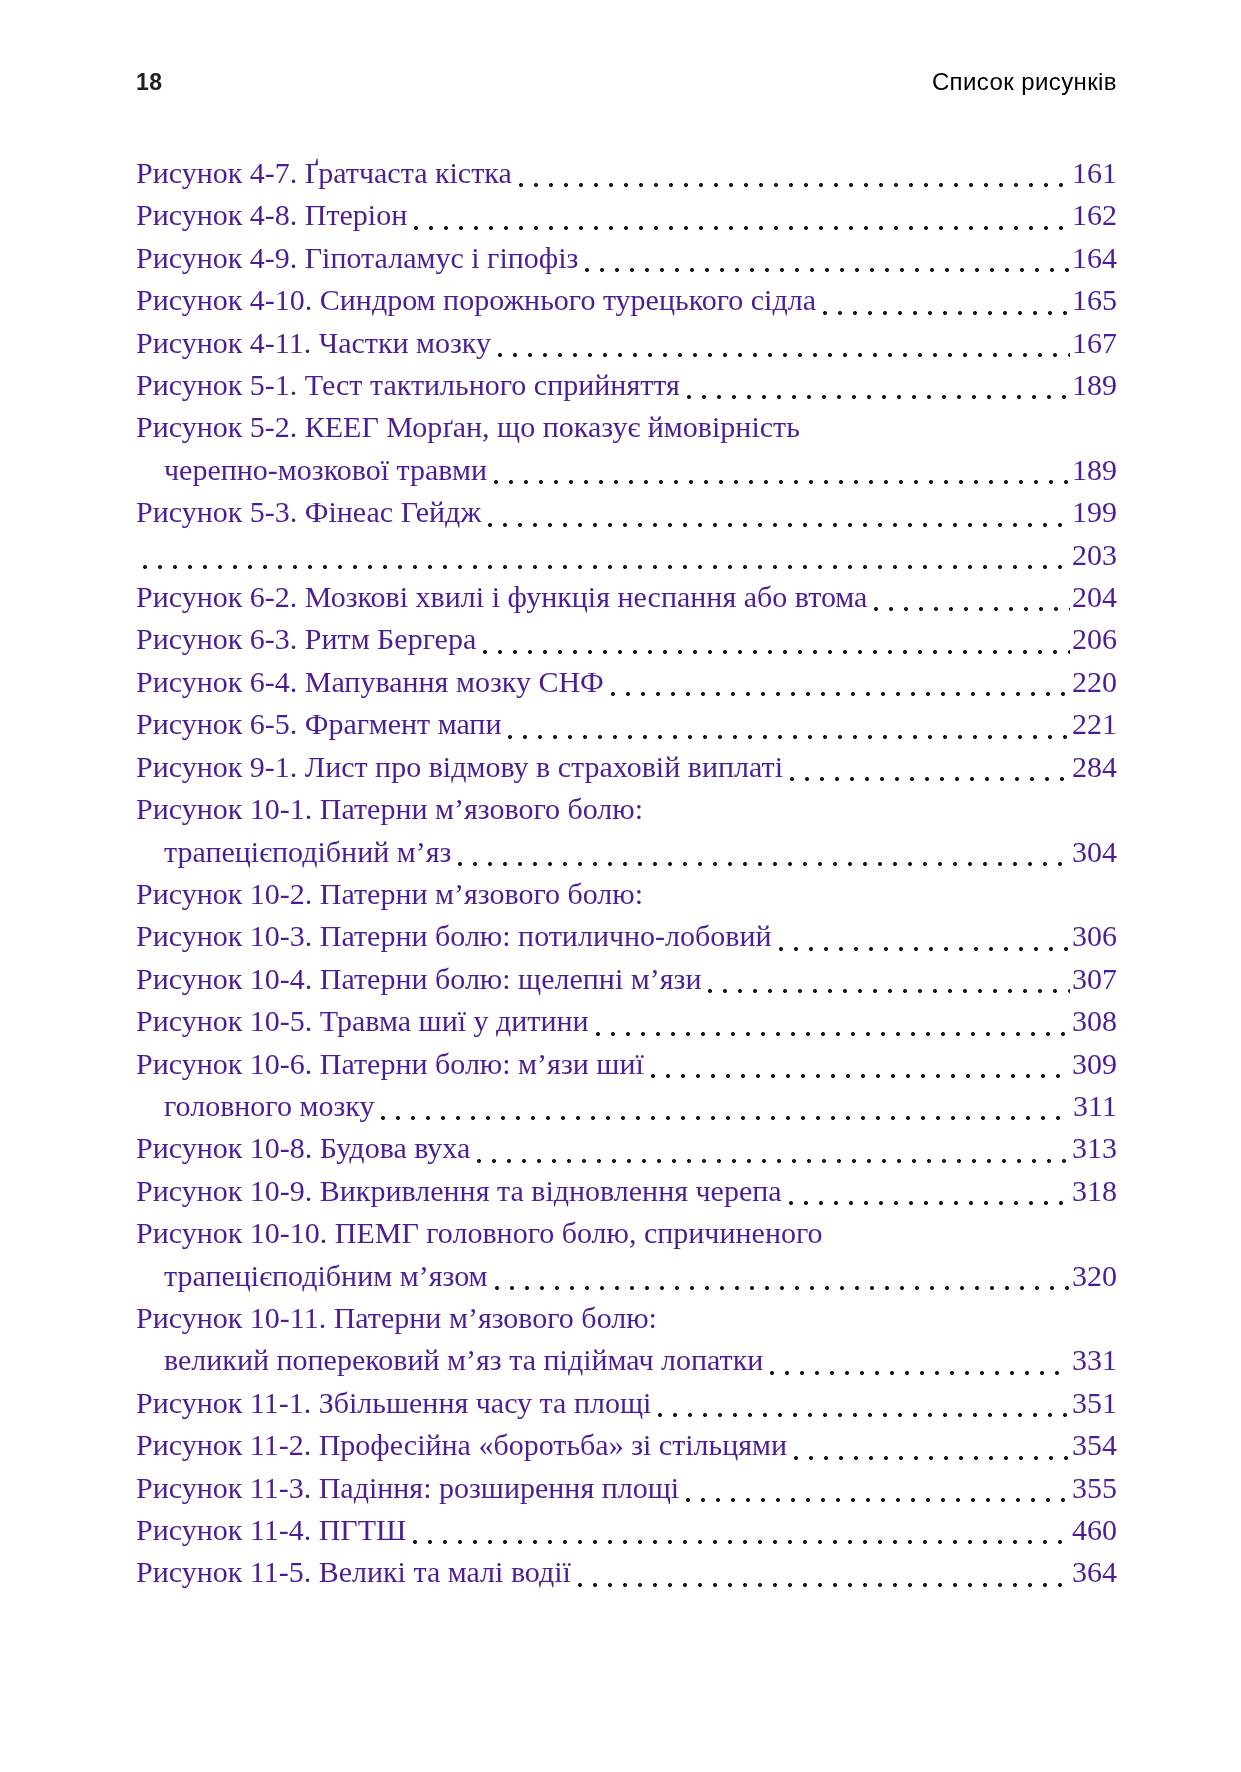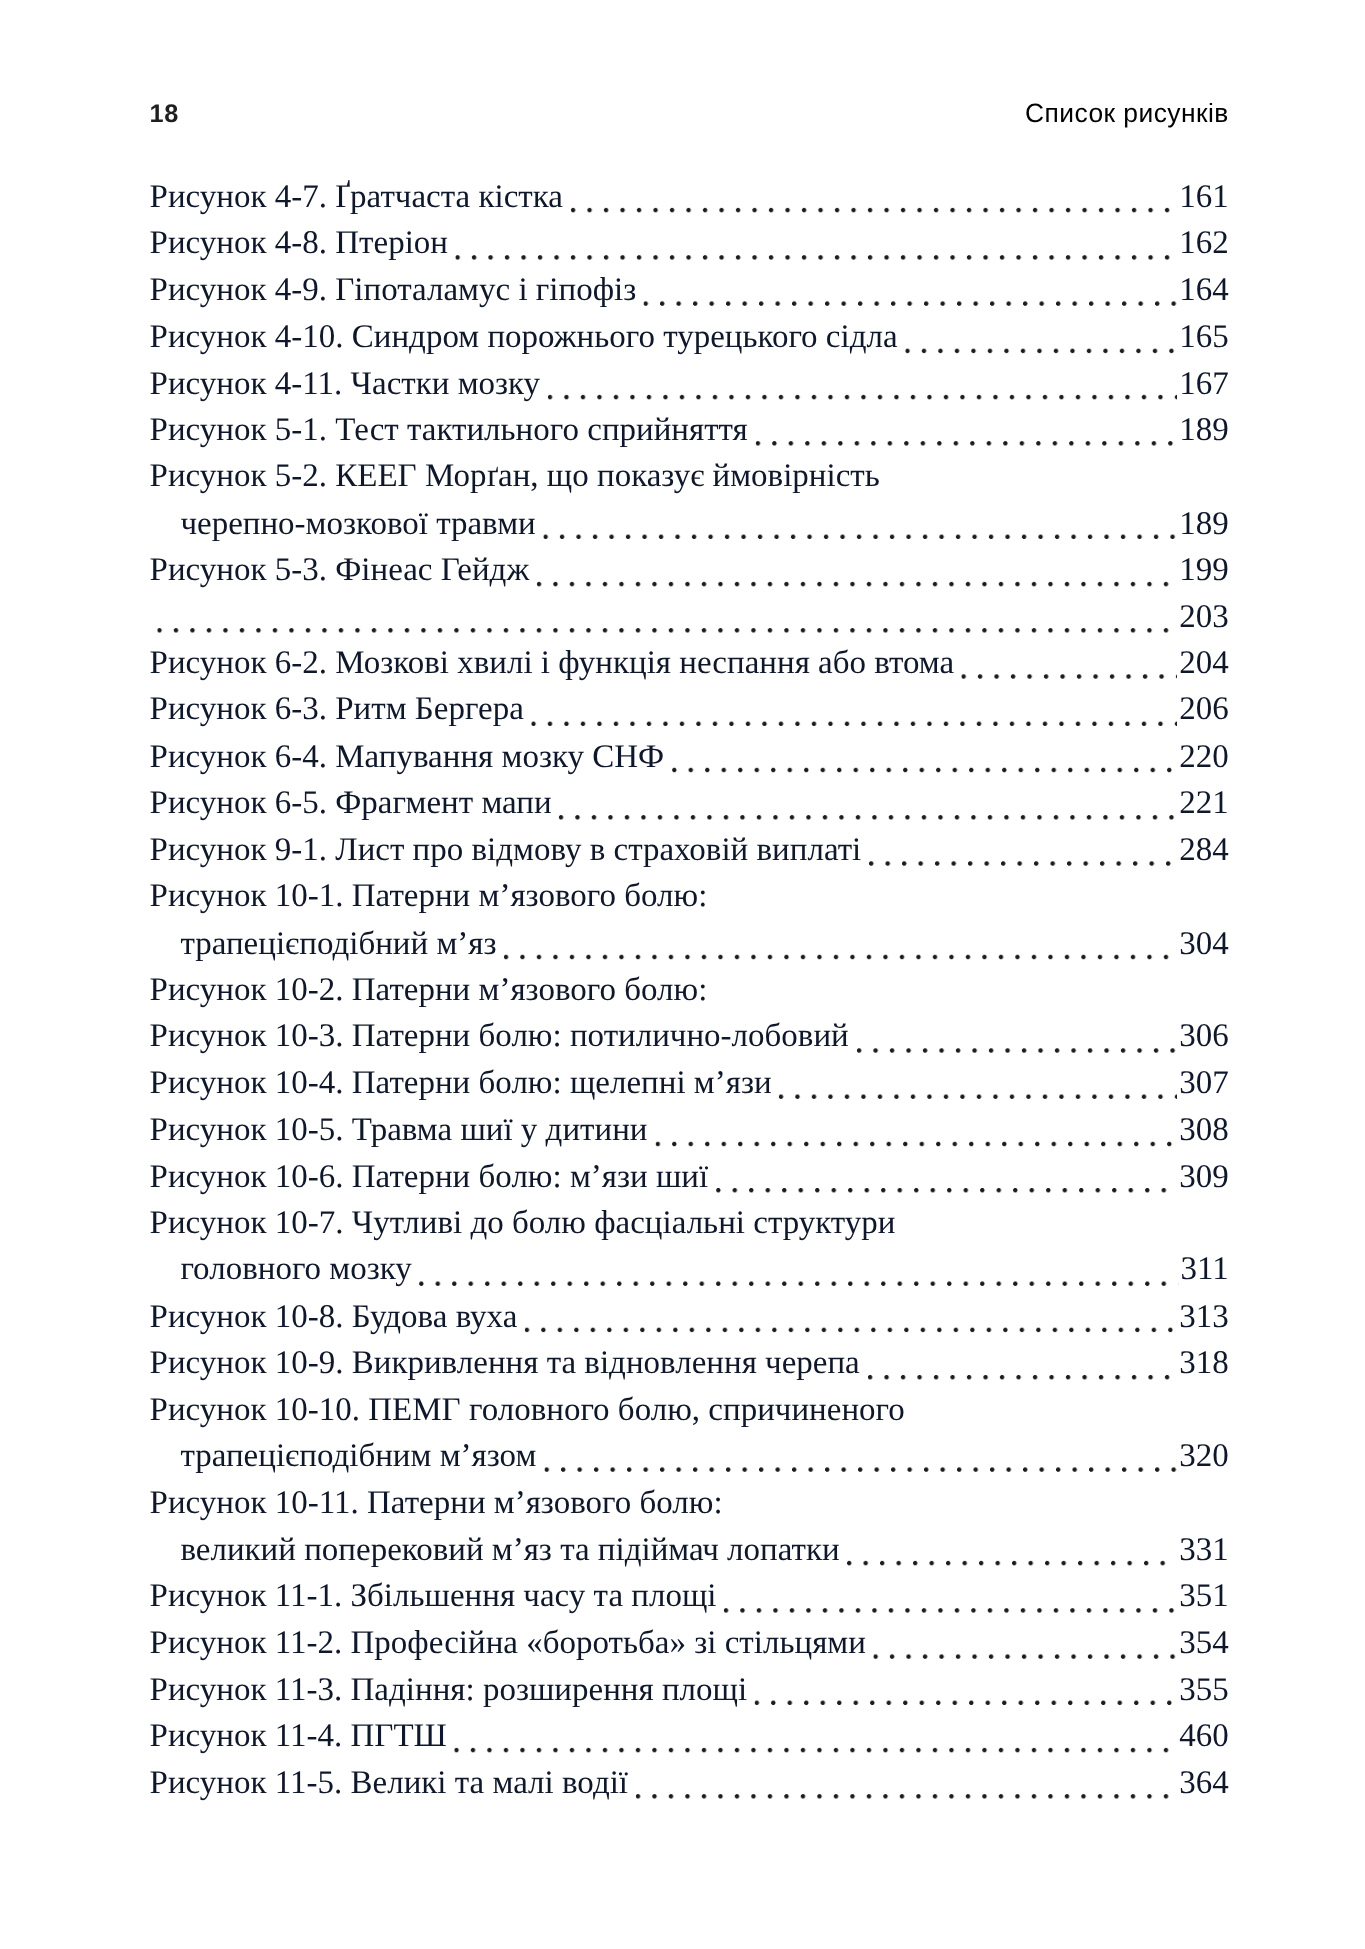--- a/index.html
+++ b/index.html
@@ -7,21 +7,21 @@
     padding: 0;
     background: #ffffff;
     overflow: hidden;
   }
   .page {
     position: relative;
     width: 1225px;
     height: 1772px;
     background: #ffffff;
     box-sizing: border-box;
-    padding: 90px 108px 0 136px;
+    padding: 68px 108px 0 136px;
     color: #1a1a1a;
   }
   
   .running-head {
     display: flex;
     justify-content: space-between;
     align-items: baseline;
     font-family: "Liberation Sans", "DejaVu Sans", sans-serif;
   }
   .running-head .pagenum {
@@ -31,25 +31,25 @@
     letter-spacing: 0.5px;
   }
   .running-head .section {
     font-size: 24px;
     font-weight: 400;
     color: #000000;
     letter-spacing: 0.4px;
   }
   
   .toc {
-    margin-top: 40px;
+    margin-top: 56px;
     font-family: "Liberation Serif", "DejaVu Serif", serif;
     font-size: 30px;
     line-height: 42.4px;
-    color: #0f172a;
+    color: #4c1d95;
   }
   .entry { margin: 0; }
   .line {
     display: flex;
     align-items: baseline;
     white-space: nowrap;
   }
   .line.cont { padding-left: 28px; }
   .line .txt { flex: 0 0 auto; }
   .leader {
@@ -213,23 +213,20 @@
         </div>
       </div>
       <div class="entry">
         <div class="line">
           <span class="txt">Рисунок 10-6. Патерни болю: м’язи шиї</span>
           <span class="leader"></span>
           <span class="pg">309</span>
         </div>
       </div>
       <div class="entry">
-        <div class="line">
-          <span class="txt">Рисунок 10-7. Чутливі до болю фасціальні структури</span>
-        </div>
         <div class="line cont">
           <span class="txt">головного мозку</span>
           <span class="leader"></span>
           <span class="pg">311</span>
         </div>
       </div>
       <div class="entry">
         <div class="line">
           <span class="txt">Рисунок 10-8. Будова вуха</span>
           <span class="leader"></span>

